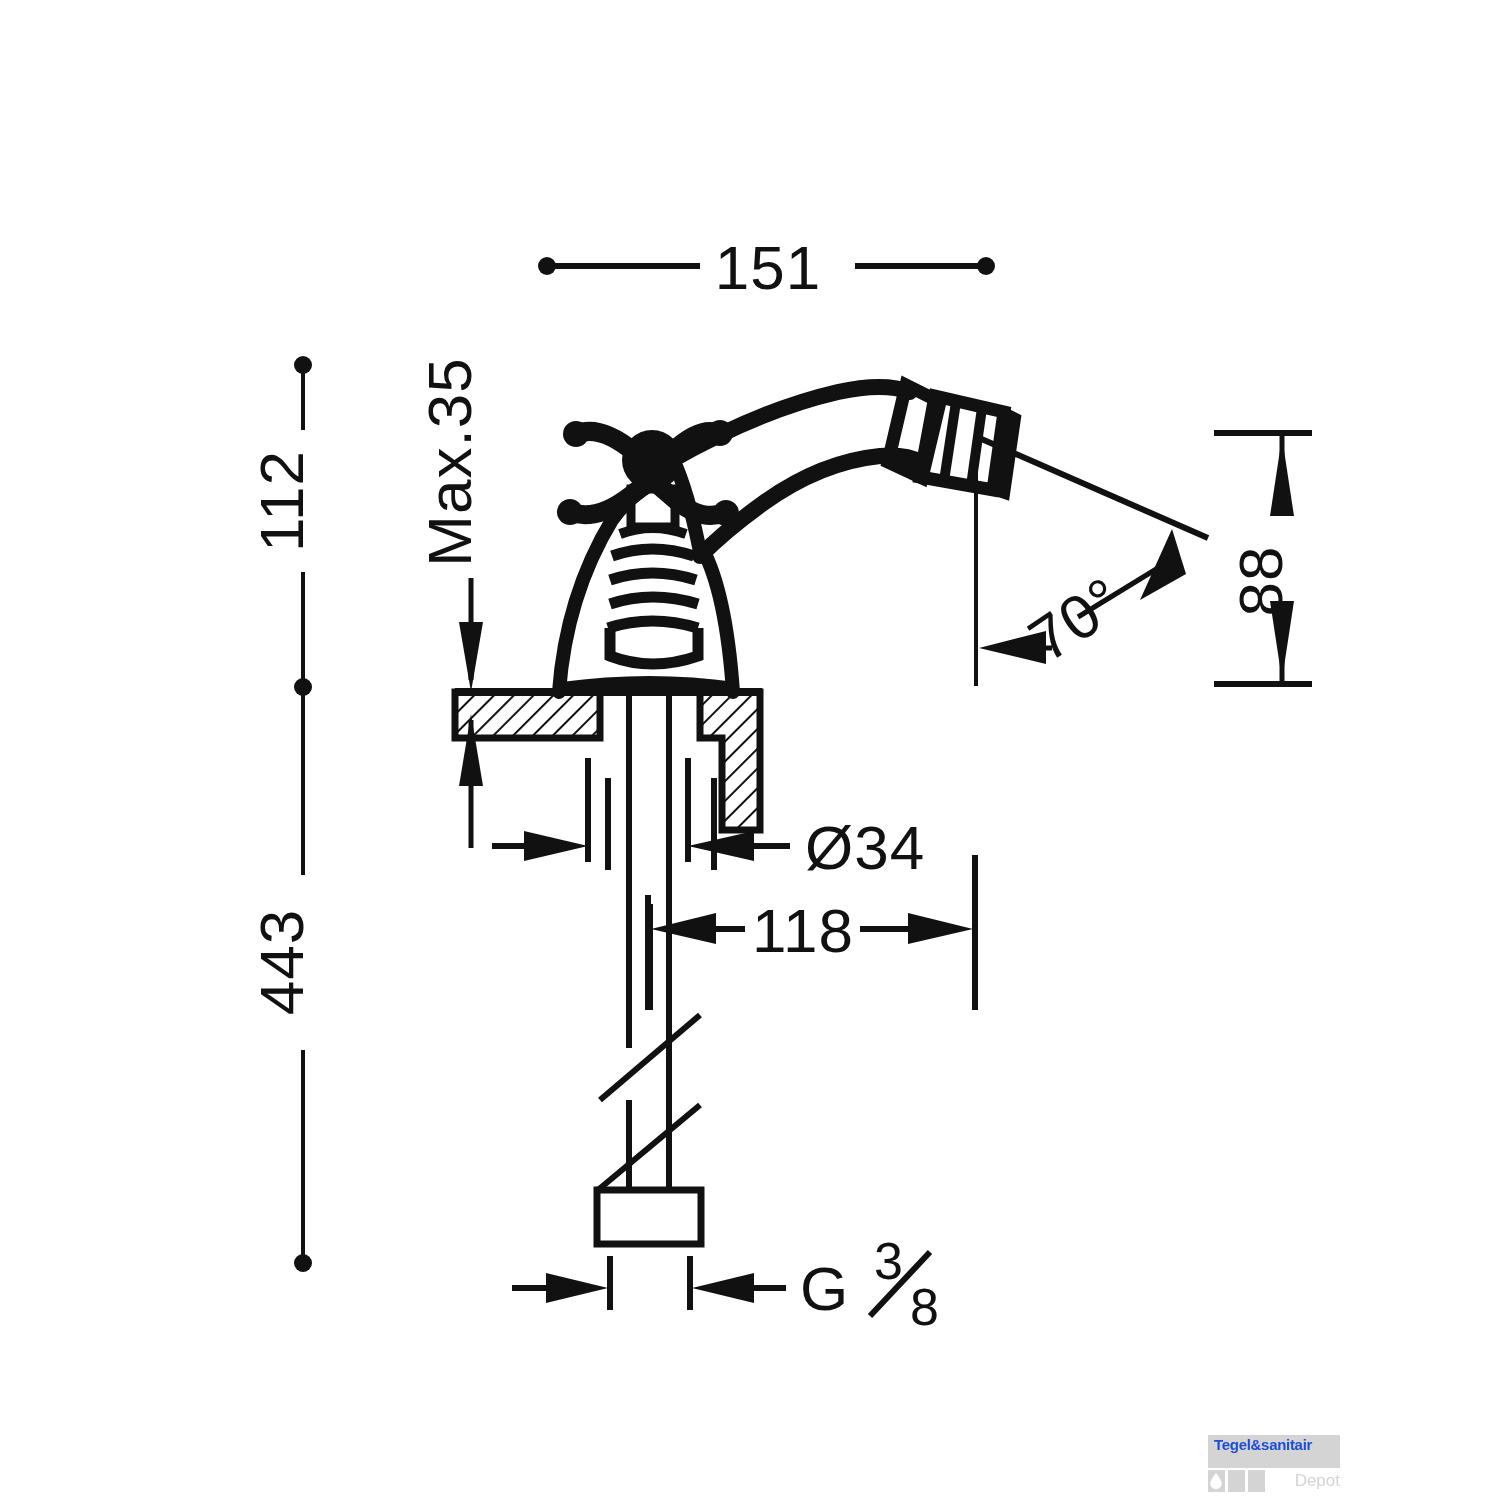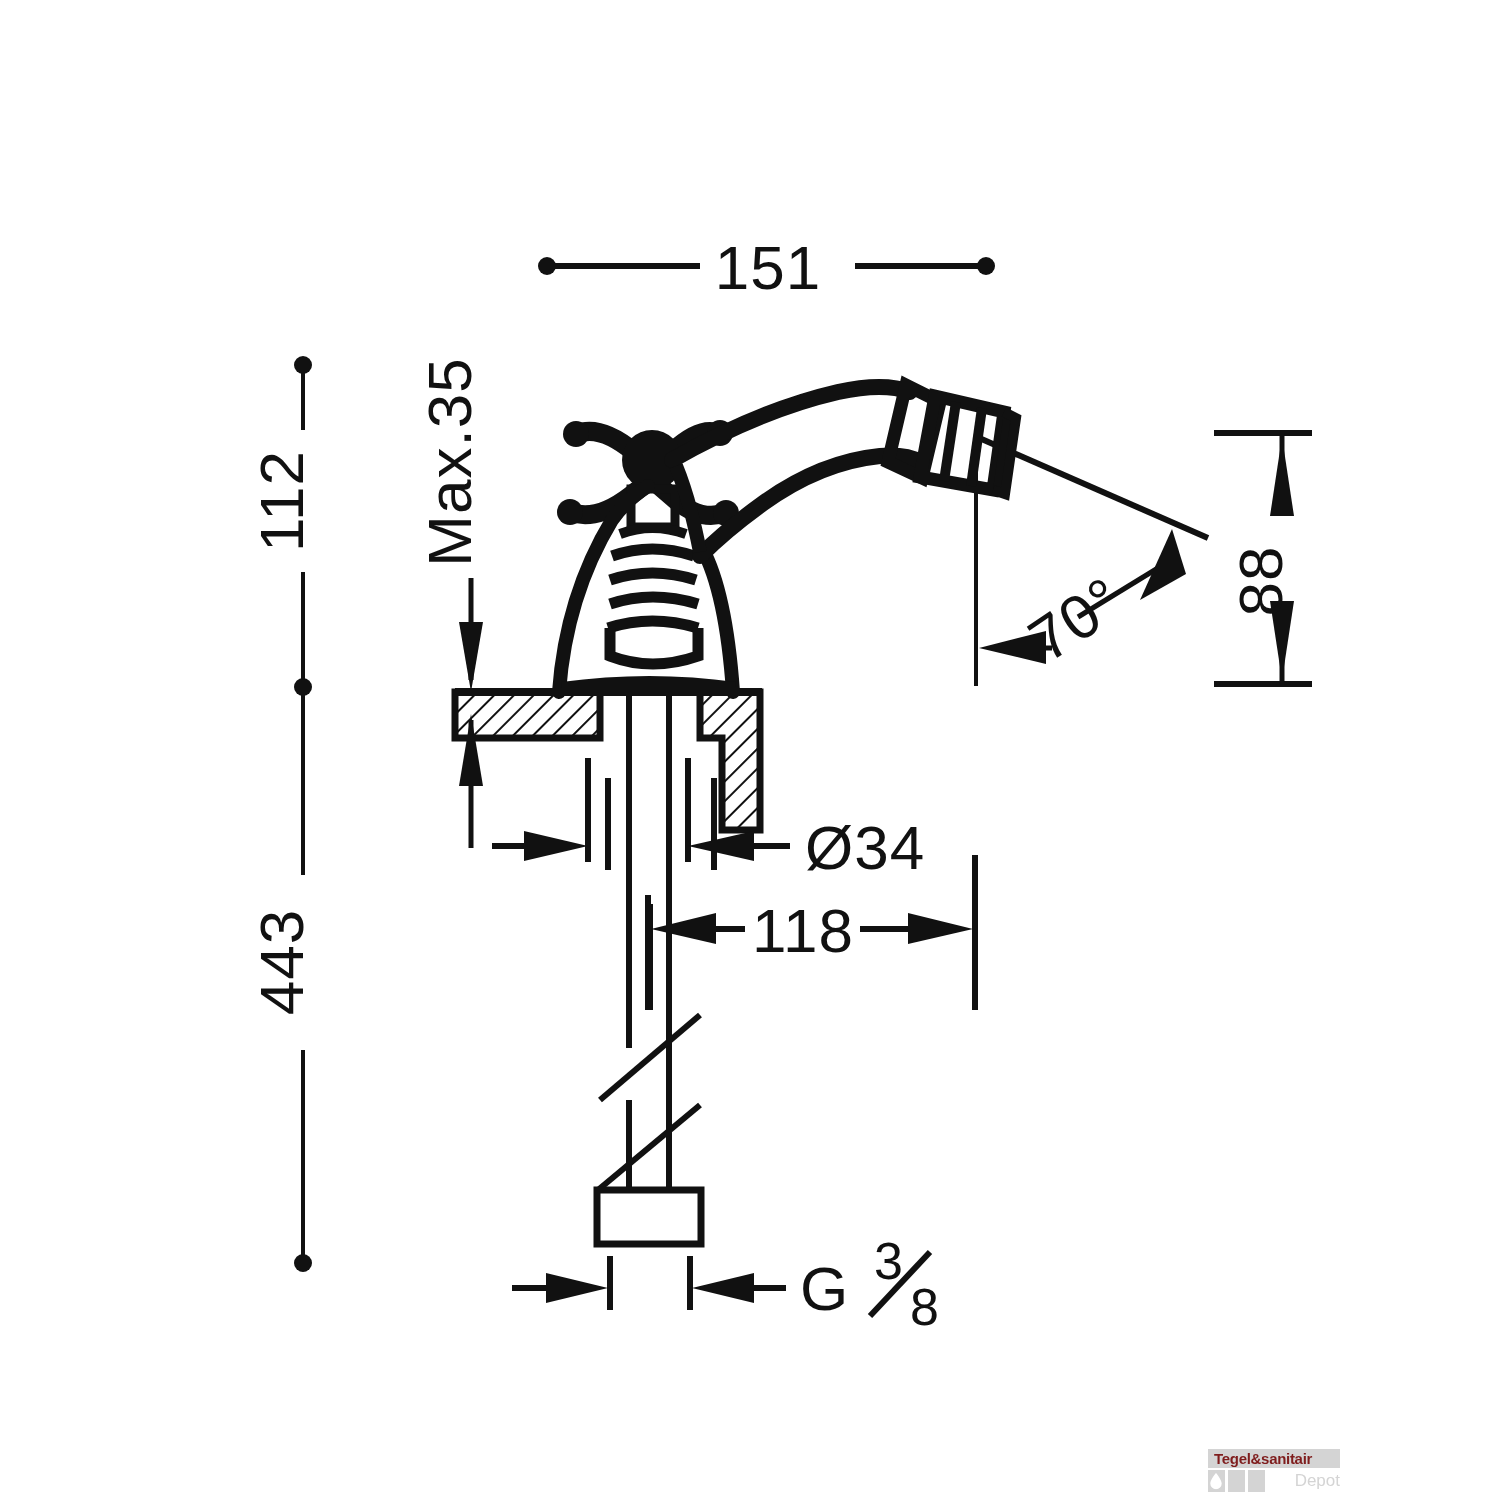--- a/index.html
+++ b/index.html
@@ -38,25 +38,25 @@
   
   #watermark {
     position: absolute;
     right: 8px;
     bottom: 8px;
     width: 132px;
     user-select: none;
   }
   .wm-bar {
     background: #d4d4d4;
-    color: #7f1d1d;
+    color: #1d4ed8;
     font-family: "Liberation Sans", sans-serif;
     font-size: 15px;
     font-weight: bold;
-    padding: 2px 6px 2px 6px;
+    padding: 2px 6px 16px 6px;
     letter-spacing: -0.3px;
     line-height: 1;
   }
   .wm-row {
     display: flex;
     align-items: stretch;
     margin-top: 2px;
     height: 22px;
   }
   .wm-sq {

